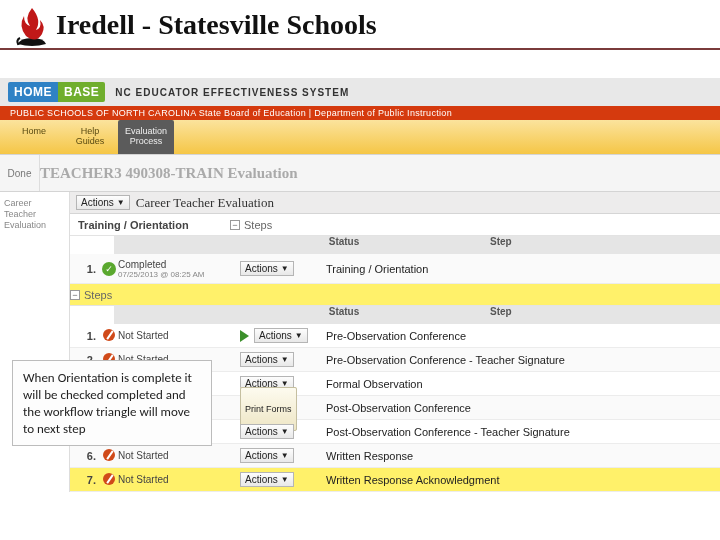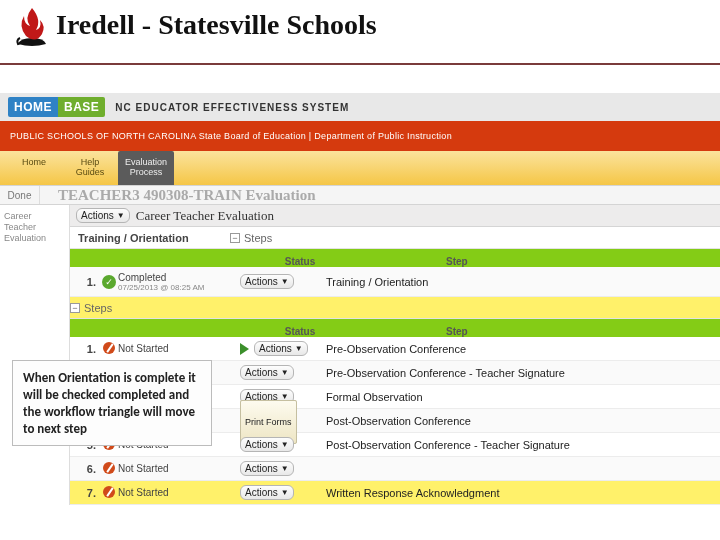--- a/index.html
+++ b/index.html
@@ -1,59 +1,59 @@
 <!DOCTYPE html>
 <html><head>
 <meta charset="utf-8">
 <style>
   * { box-sizing: border-box; margin: 0; padding: 0; }
   body { font-family: Arial, Helvetica, sans-serif; font-size: 12px; width: 720px; height: 540px; background: #fff; color: #222; overflow: hidden; }
 
   
-  .district-header { display: flex; align-items: center; padding: 4px 10px 17px 14px; border-bottom: 2px solid #7a3b3b; }
+  .district-header { display: flex; align-items: center; padding: 4px 10px 2px 14px; border-bottom: 2px solid #7a3b3b; }
   .flame-wrap { width: 36px; height: 42px; position: relative; margin-right: 6px; }
   .district-title { font-family: Georgia, 'Times New Roman', serif; font-size: 28px; font-weight: 700; color: #111; }
 
   
   .hb-strip { margin-top: 28px; height: 28px; background: #e8e8e8; display: flex; align-items: center; padding: 0 8px; }
   .hb-logo { display: flex; align-items: center; }
   .hb-home { background:#2f82c5; color:#fff; font-weight:700; font-size:12px; padding:3px 6px; border-radius:2px 0 0 2px; letter-spacing:0.5px;}
   .hb-base { background:#6fae2d; color:#fff; font-weight:700; font-size:12px; padding:3px 6px; border-radius:0 2px 2px 0; letter-spacing:0.5px;}
   .hb-title { font-weight:700; font-size:10px; letter-spacing:1px; color:#333; margin-left:10px; }
 
-  .thin-sub { background:#d53a0e; color:#fff; font-size:9px; padding:10px 10px; letter-spacing:0.3px; }
+  .thin-sub { background:#d53a0e; color:#fff; font-size:9px; padding:2px 10px; letter-spacing:0.3px; }
 
   
   .tabs { display:flex; background: linear-gradient(#fbe39d,#f5c646); height:34px; padding-left:6px; }
   .tab { width:56px; text-align:center; font-size:9px; line-height:10px; color:#5a4b12; padding-top:6px; cursor:pointer; }
   .tab.active { background:#5b5b5b; color:#eee; border-radius:2px 2px 0 0; }
   .tab span { display:block; }
 
   
-  .eval-bar { display:flex; align-items:center; height:20px; border-top:1px solid #d4d4d4; border-bottom:1px solid #d4d4d4; background:#f5f5f5;gap:18px; }
+  .eval-bar { display:flex; align-items:center; height:38px; border-top:1px solid #d4d4d4; border-bottom:1px solid #d4d4d4; background:#f5f5f5; }
   .done-tab { width:40px; text-align:center; font-size:10px; color:#777; border-right:1px solid #ddd; height:100%; display:flex; align-items:center; justify-content:center; }
   .eval-title { font-family:Georgia,serif; font-size:15px; font-weight:700; color:#aaa; }
 
   
   .main { display:flex; }
   .side { width:70px; border-right:1px solid #ddd; padding:6px 4px; font-size:9px; color:#888; line-height:11px;}
   .content { flex:1; }
 
-  .actions-btn { display:inline-flex; align-items:center; font-size:10px; padding:1px 4px; border:1px solid #b5b5b5; background:linear-gradient(#fdfdfd,#e8e8e8); border-radius:6px; cursor:pointer; }
+  .actions-btn { display:inline-flex; align-items:center; font-size:10px; padding:1px 4px; border:1px solid #b5b5b5; background:linear-gradient(#fdfdfd,#e8e8e8); border-radius:0; cursor:pointer; }
   .tri-down { font-size:8px; margin-left:3px; }
 
   .section-head { display:flex; align-items:center; background:#edecec; height:22px; border-bottom:1px solid #d5d5d5; padding-left:6px; }
   .section-head .lbl { font-family:Georgia,serif; font-size:13px; margin-left:6px; color:#333; }
 
   .subheader-row { display:flex; align-items:center; height:22px; border-bottom:1px solid #e3e3e3; }
   .sub-left { width:160px; font-size:11px; font-weight:700; color:#444; padding-left:8px; }
   .sub-steps { display:flex; align-items:center; font-size:11px; color:#666; }
   .minus-box { width:10px; height:10px; border:1px solid #999; display:flex; align-items:center; justify-content:center; font-size:9px; line-height:8px; margin-right:4px; background:#fff; }
 
-  .cols-row { display:flex; height:18px; background:#84cc16; font-size:10px; font-weight:700; color:#555; align-items:flex-end; }
+  .cols-row { display:flex; height:18px; background:#e5e5e5; font-size:10px; font-weight:700; color:#555; align-items:flex-start;margin-left:44px; }
   .col-num { width:170px; }
   .col-status { width:120px; text-align:center; }
   .col-act { width:80px; }
   .col-step { flex:1; padding-left:6px; }
 
   .step-row { display:flex; align-items:center; height:24px; border-bottom:1px solid #ececec; font-size:11px; }
   .step-row:nth-child(even){ background:#fafafa; }
   .num-cell { width:22px; text-align:right; padding-right:4px; font-weight:700; color:#444; }
   .icon-cell { width:18px; text-align:center; }
   .status-text { width:122px; font-size:10px; color:#444; }
@@ -66,21 +66,21 @@
   .not-ico { width:12px; height:12px; border-radius:50%; background:#d04a1a; display:inline-block; position:relative; }
   .not-ico::after { content:''; position:absolute; left:6px; top:1px; width:2px; height:10px; background:#d04a1a; transform:rotate(35deg); box-shadow:0 0 0 1px #fff inset; }
 
   .play-tri { width:0; height:0; border-top:6px solid transparent; border-bottom:6px solid transparent; border-left:9px solid #3b8f2b; display:inline-block; margin-right:2px; vertical-align:middle; }
 
   .print-btn { font-size:9px; padding:16px 4px; border:1px solid #c5bfa0; background:linear-gradient(#fdfbef,#eee6c4); border-radius:2px; cursor:pointer; }
 
   .yellow-row { background:#fff16a !important; }
 
   
-  .callout { position:absolute; left:12px; top:360px; width:200px; background:#fdfdfd; border:1px solid #bcbcbc; padding:8px 10px; font-size:13px; font-weight:700; color:#222; line-height:17px; font-family:Calibri, Arial, sans-serif; }
+  .callout { position:absolute; left:12px; top:360px; width:200px; background:#fdfdfd; border:1px solid #bcbcbc; padding:8px 10px; font-size:13px; font-weight:400; color:#222; line-height:17px; font-family:Calibri, Arial, sans-serif; }
 </style>
 </head>
 <body>
 
 <div class="district-header">
   <div class="flame-wrap">
     <svg viewBox="0 0 36 42" width="36" height="42">
       <path d="M6 34 q-4 2 -2 6 q4 -2 6 -1" fill="none" stroke="#111" stroke-width="2"></path>
       <path d="M4 40 q14 4 28 0 q-2 -6 -14 -6 q-12 0 -14 6 Z" fill="#111"></path>
       <path d="M18 4 q-8 10 -2 18 q-6 -2 -6 -10 q-6 10 2 20 q10 8 16 -2 q4 -8 -2 -14 q2 8 -4 10 q6 -10 -4 -22 Z" fill="#c01818"></path>
@@ -240,20 +240,21 @@
 
     <div class="step-row">
       <div class="spacer-indent"></div>
       <div class="num-cell">6.</div>
       <div class="icon-cell"><span class="not-ico"></span></div>
       <div class="status-text">Not Started</div>
       <div class="act-cell"><span class="actions-btn">
             <span>Actions</span>
             <span class="tri-down">▼</span>
           </span></div>
+      <div class="step-name">Written Response</div>
     </div>
 
     <div class="step-row yellow-row">
       <div class="spacer-indent"></div>
       <div class="num-cell">7.</div>
       <div class="icon-cell"><span class="not-ico"></span></div>
       <div class="status-text">Not Started</div>
       <div class="act-cell"><span class="actions-btn">
             <span>Actions</span>
             <span class="tri-down">▼</span>

